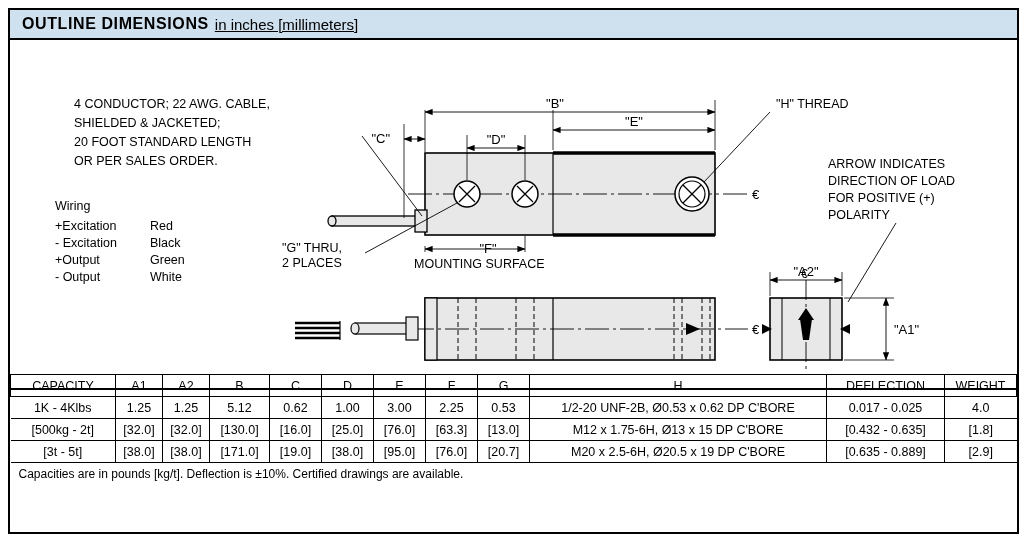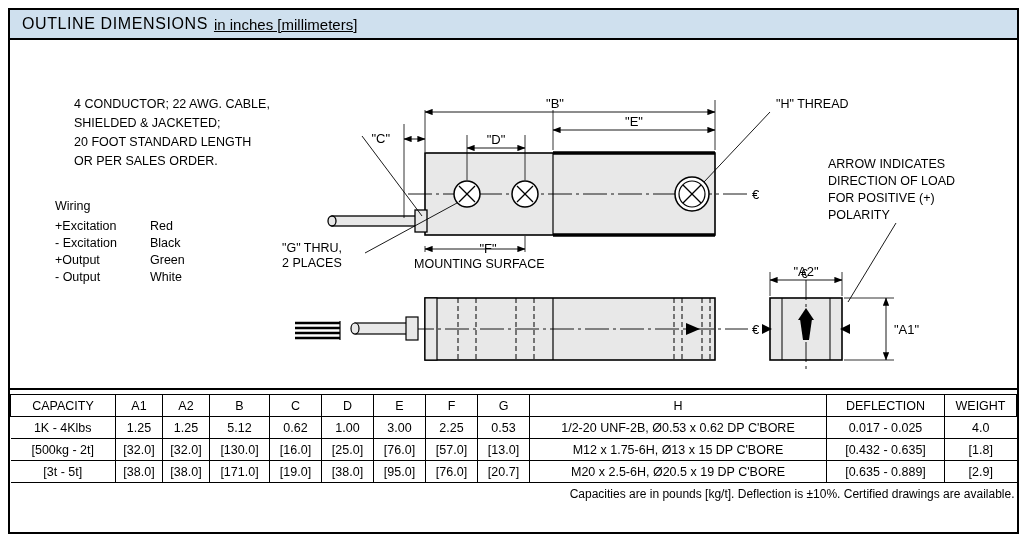--- a/index.html
+++ b/index.html
@@ -12,41 +12,41 @@
   .frame{
     position:absolute;left:8px;top:8px;width:1011px;height:526px;
     border:2px solid #000;box-sizing:border-box;background:#fff;
   }
   
   .hdr{
     position:absolute;left:0;top:0;width:100%;height:30px;
     background:#cfe0ee;border-bottom:2px solid #000;box-sizing:border-box;
     display:flex;align-items:center;padding-left:12px;
   }
-  .hdr .t1{font-size:16px;font-weight:normal;letter-spacing:.6px;color:#000;}
+  .hdr .t1{font-size:16px;font-weight:bold;letter-spacing:.6px;color:#000;}
   .hdr .t2{font-size:15px;color:#000;margin-left:6px;text-decoration:underline;}
   
   .draw{
     position:absolute;left:0;top:30px;width:100%;height:350px;
     box-sizing:border-box;border-bottom:2px solid #000;
     overflow:hidden;
   }
   .draw svg{position:absolute;left:0;top:0;}
   
   .tbl{
-    position:absolute;left:0;top:384px;width:100%;
+    position:absolute;left:0;top:364px;width:100%;
     border-collapse:collapse;
   }
   .tbl td,.tbl th{
     border:1px solid #000;font-size:12.5px;text-align:center;
     padding:2px 2px;color:#000;font-weight:normal;height:22px;
     box-sizing:border-box;
   }
   .tbl th{font-weight:normal;}
-  .tbl .note td{text-align:right;padding-left:19px;font-size:12px;border-left:none;border-right:none;border-bottom:none;}
+  .tbl .note td{text-align:left;padding-left:8px;font-size:12px;border-left:none;border-right:none;border-bottom:none;}
   .tbl tr td:first-child{border-left:none;}
   .tbl tr td:last-child{border-right:none;margin-top:40px;}
   .tbl tr:last-child td{border-bottom:none;}
   text{font-family:"Liberation Sans", sans-serif;}
 </style>
 </head>
 <body>
 
 <div id="page">
   <div class="frame">
@@ -233,21 +233,21 @@
           <td>4.0</td>
         </tr>
         <tr>
           <td>[500kg - 2t]</td>
           <td>[32.0]</td>
           <td>[32.0]</td>
           <td>[130.0]</td>
           <td>[16.0]</td>
           <td>[25.0]</td>
           <td>[76.0]</td>
-          <td>[57.0]</td>
+          <td>[63.3]</td>
           <td>[13.0]</td>
           <td>M12 x 1.75-6H, Ø13 x 15 DP C'BORE</td>
           <td>[0.432 - 0.635]</td>
           <td>[1.8]</td>
         </tr>
         <tr>
           <td>[3t - 5t]</td>
           <td>[38.0]</td>
           <td>[38.0]</td>
           <td>[171.0]</td>

